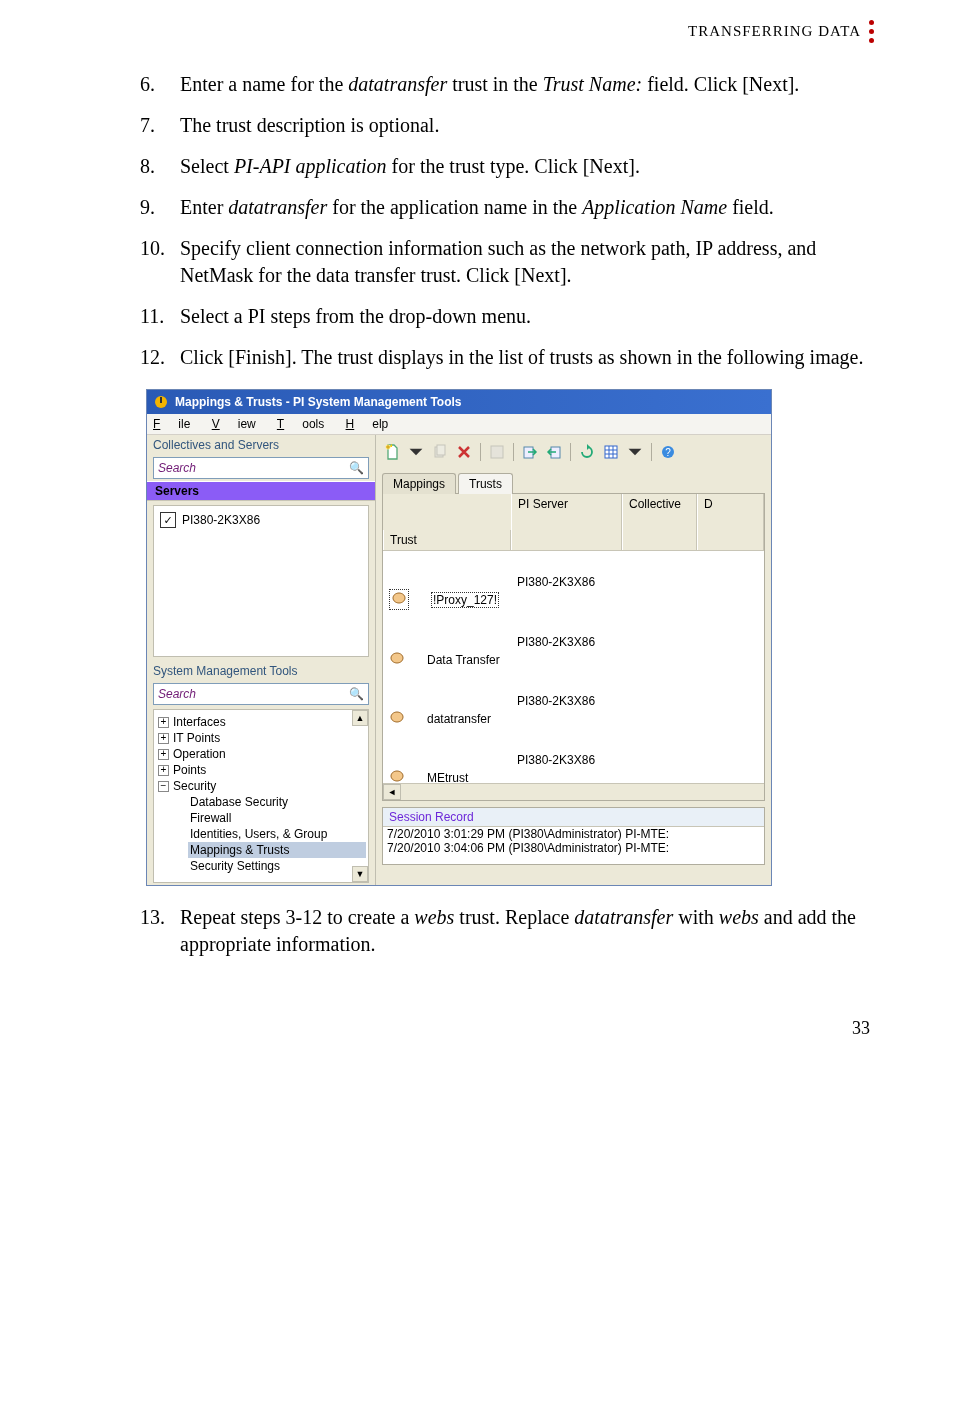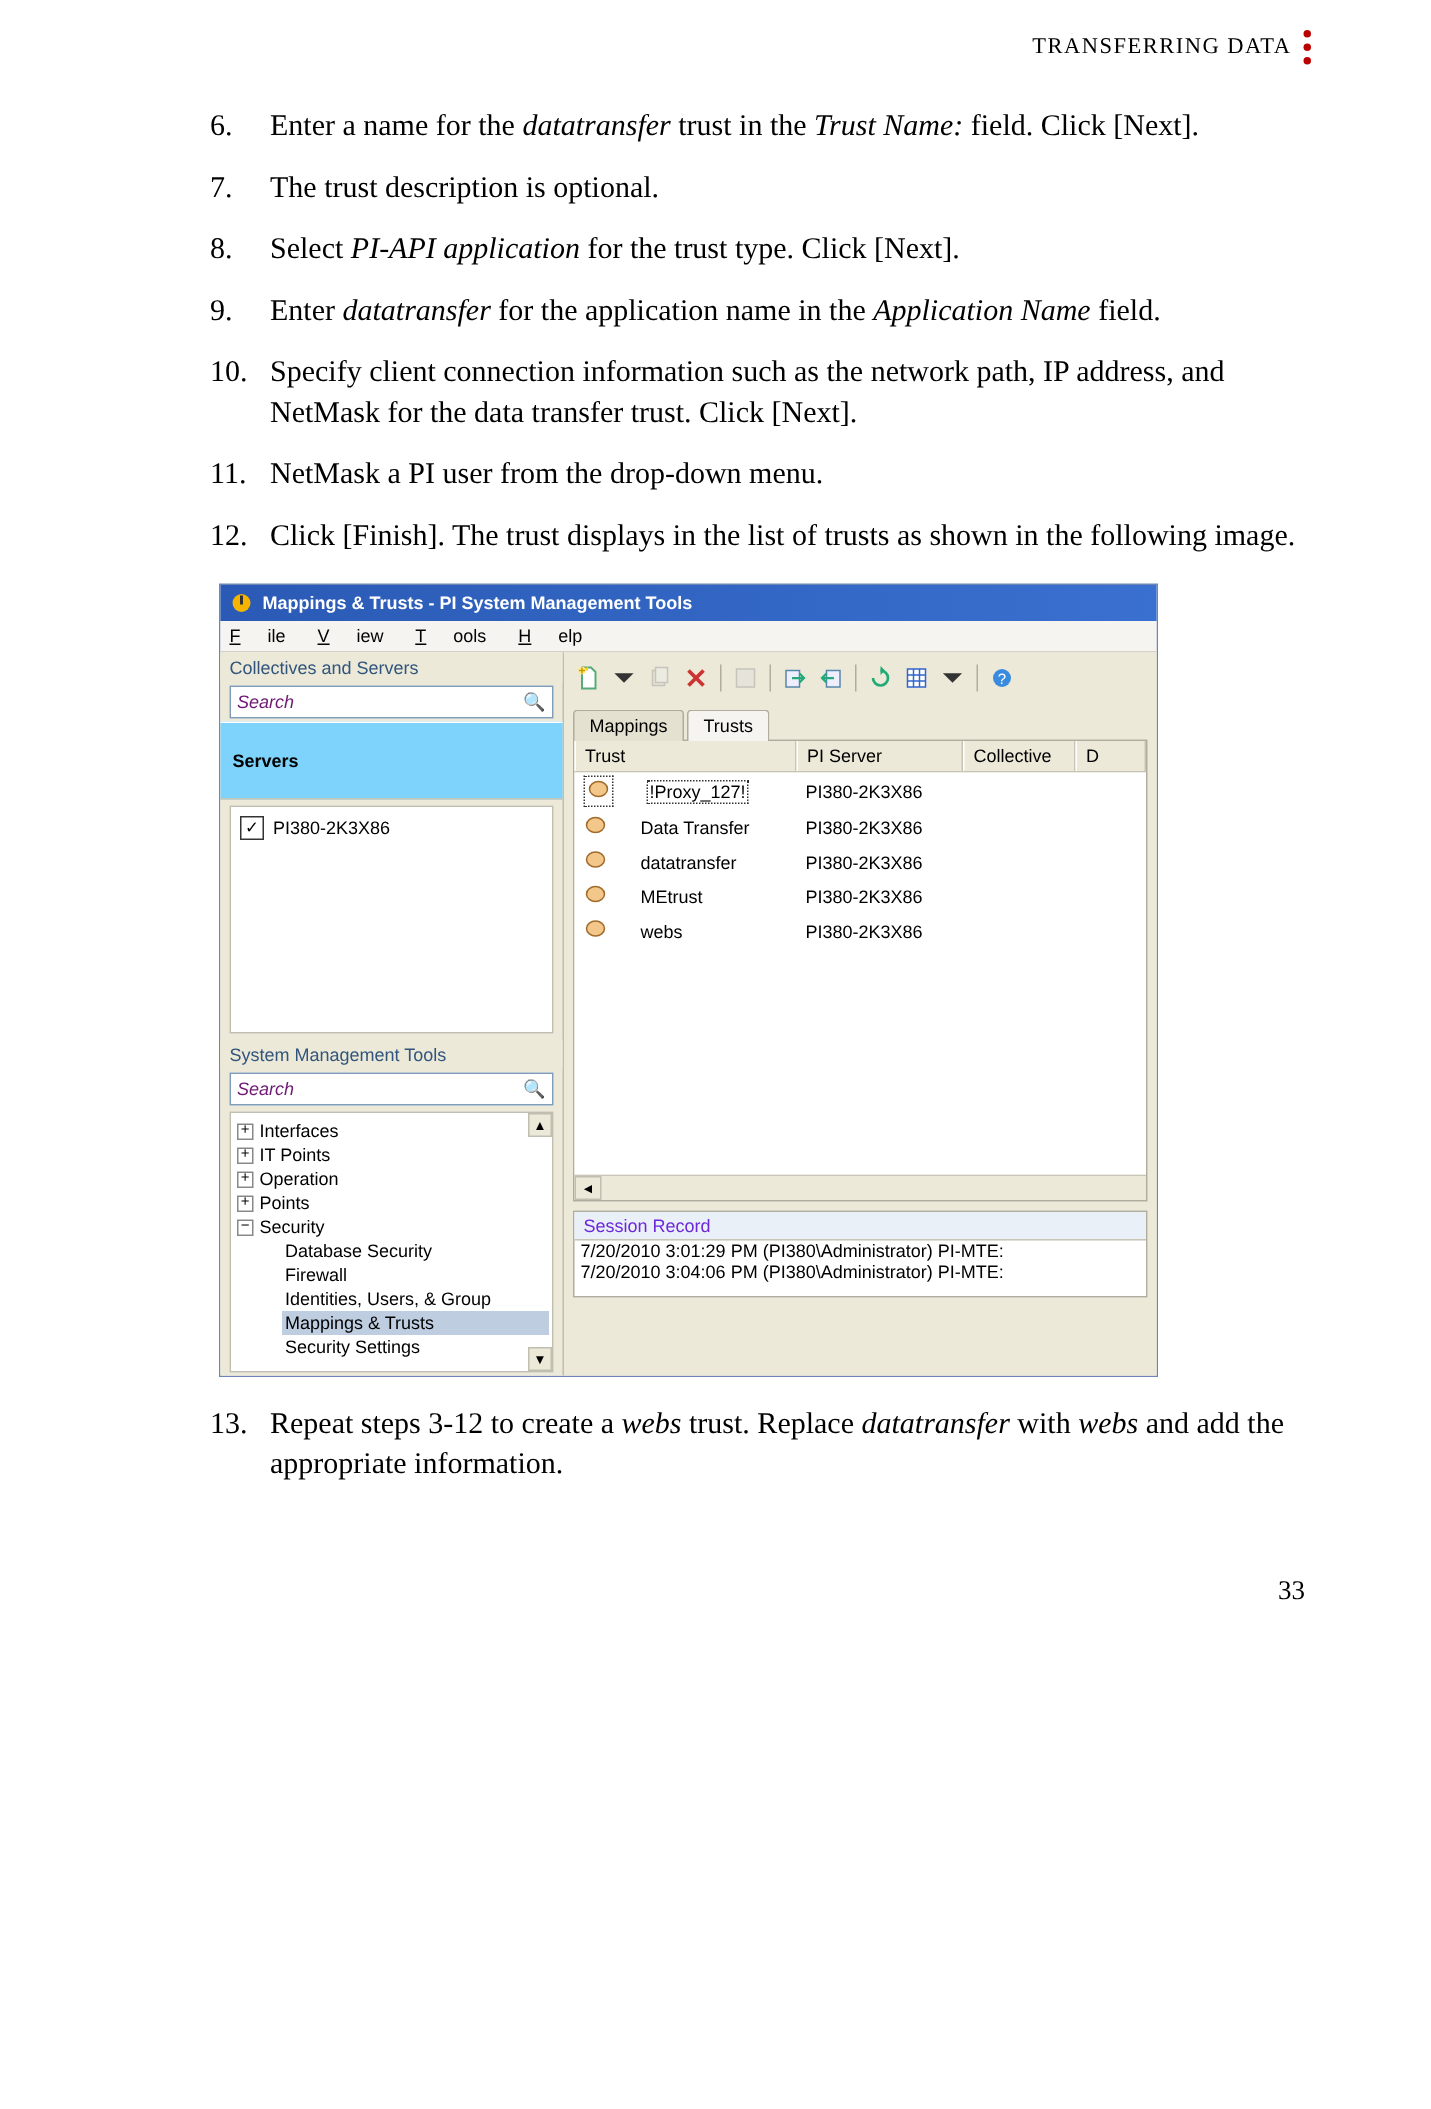--- a/index.html
+++ b/index.html
@@ -109,23 +109,23 @@
     background: #fff;
     border: 1px solid #7f9db9;
     display: flex;
     align-items: center;
     justify-content: space-between;
     padding: 0 4px;
   }
   .search-ph { color: #701a75; font-style: italic; }
   .search-mag { color: #5b7da8; font-weight: bold; }
   .subheader {
-    padding: 18px 8px;
+    padding: 2px 8px;
     font-weight: bold;
-    background: #7dd3fc;
+    background: #8b5cf6;
     border-top: 1px solid #fff;
     border-bottom: 1px solid #c8c5b6;
   }
   .servers-area {
     background: #fff;
     border: 1px solid #c0beb0;
     margin: 4px 6px;
     height: 138px;
     padding: 6px;
   }
@@ -249,21 +249,21 @@
     display: flex;
     background: #ece9d8;
     border-bottom: 1px solid #c8c5b6;
   }
   .gh {
     padding: 3px 6px;
     border-right: 1px solid #c8c5b6;
     border-left:1px solid #fff;
     box-sizing: border-box;
   }
-  .c1 { width: 148px; }
+  .c1 { width: 128px; margin-top: 36px; }
   .c2 { width: 111px; }
   .c3 { width: 75px; }
   .c4 { flex:1; }
   .grid-body {
     background: #fff;
     flex:1;
     overflow:hidden;
     position:relative;
   }
   .grow {
@@ -359,21 +359,21 @@
       </div>
     </div>
 
     <div class="step">
       <div class="step-num">10.</div>
       <div class="step-body">Specify client connection information such as the network path, IP address, and NetMask for the data transfer trust. Click [Next].</div>
     </div>
 
     <div class="step">
       <div class="step-num">11.</div>
-      <div class="step-body">NetMask a PI user from the drop-down menu.</div>
+      <div class="step-body">Select a PI steps from the drop-down menu.</div>
     </div>
 
     <div class="step">
       <div class="step-num">12.</div>
       <div class="step-body">Click [Finish]. The trust displays in the list of trusts as shown in the following image.</div>
     </div>
 
   </div>
 
   <div class="shot">

